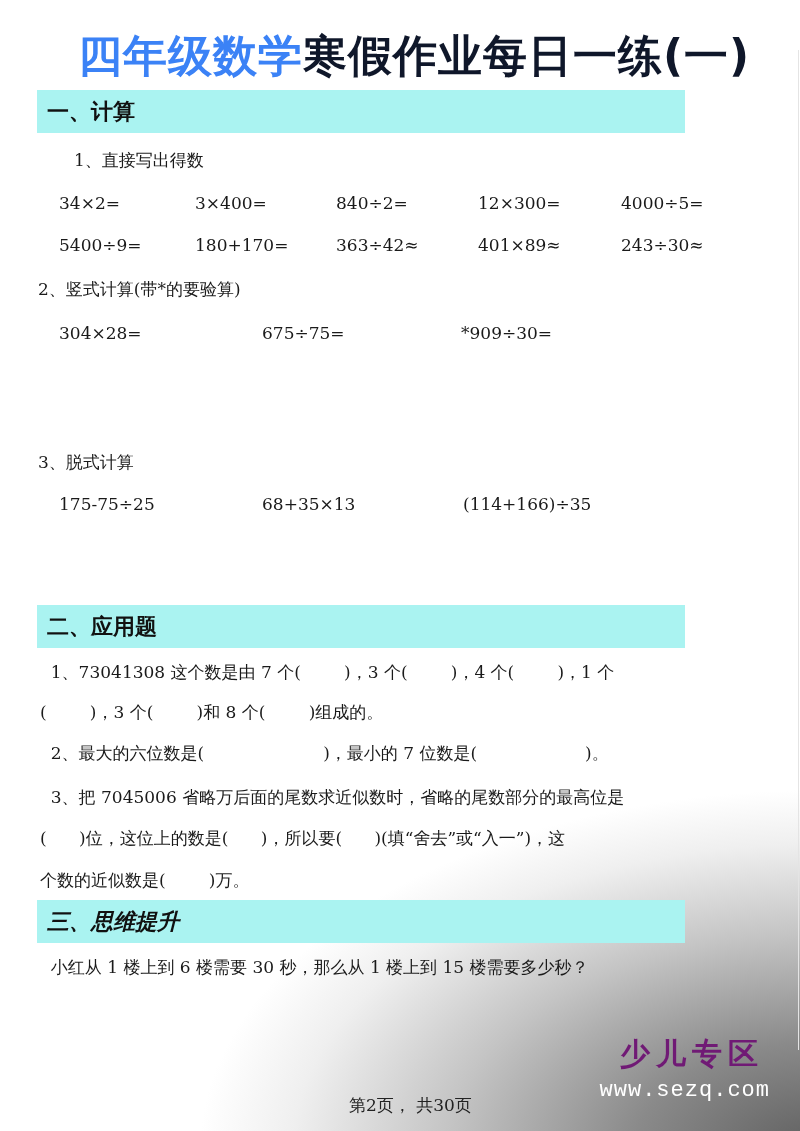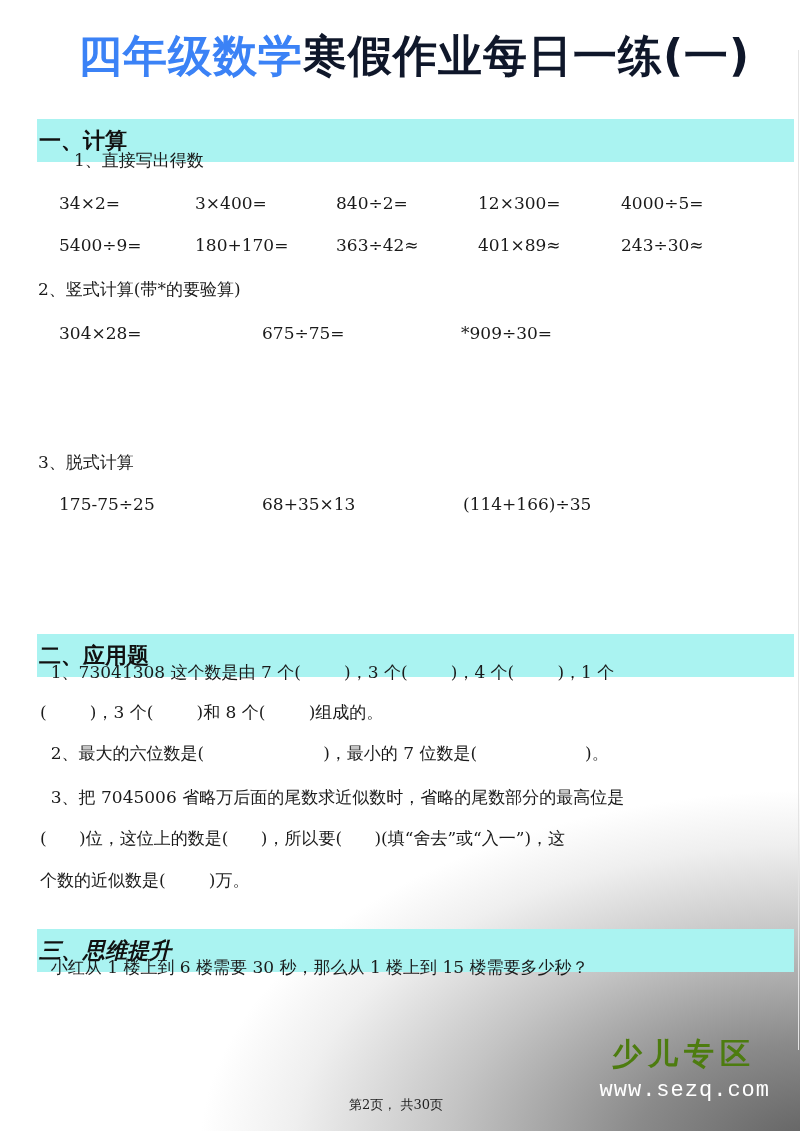--- a/index.html
+++ b/index.html
@@ -29,57 +29,56 @@
       font-family: "DejaVu Sans", sans-serif;
       font-weight: bold;
       font-size: 44px;
       line-height: 56px;
       letter-spacing: 1px;
       white-space: nowrap;
     }
     .title .black { color: #3b82f6; }
     .title .red { color: #0f172a; }
     .section-bar {
-      position: absolute; left: 37px; width: 757px; height: 43px;
+      position: absolute; left: 37px; width: 648px; height: 43px;
       background: #aaf3f1;
       font-family: "DejaVu Sans", sans-serif;
       font-weight: bold;
       font-size: 22px;
       line-height: 43px;
-      padding-left: 2px;
+      padding-left: 10px;
       color: #111111;
-      margin-top: 29px;
     }
     .subhead {
       position: absolute; left: 38px;
       font-size: 17px; line-height: 24px;
       white-space: nowrap;
     }
     .expr {
       position: absolute;
       font-size: 17px; line-height: 24px;
       white-space: nowrap;
     }
     .para {
       position: absolute; left: 40px; width: 724px;
       font-size: 17px; line-height: 24px;
       white-space: nowrap;
     }
     .footer-page {
       position: absolute; left: 349px; top: 1096px;
-      font-size: 13px; line-height: 18px; color: #222222;
+      font-size: 17px; line-height: 18px; color: #222222;
       white-space: nowrap;
     }
     .wm-cn {
       position: absolute; left: 612px; top: 1036px; width: 160px;
-      text-align: left;
+      text-align: center;
       font-family: "DejaVu Sans", sans-serif;
       font-weight: bold; font-size: 30px; line-height: 36px;
       letter-spacing: 6px;
-      color: #4d7c0f;
+      color: #701a75;
     }
     .wm-url {
       position: absolute; left: 570px; top: 1078px; width: 200px;
       text-align: right;
       font-family: Liberation Mono, monospace;
       font-size: 22px; line-height: 26px;
       letter-spacing: 1px;
       color: #ffffff;
     }
   </style>

